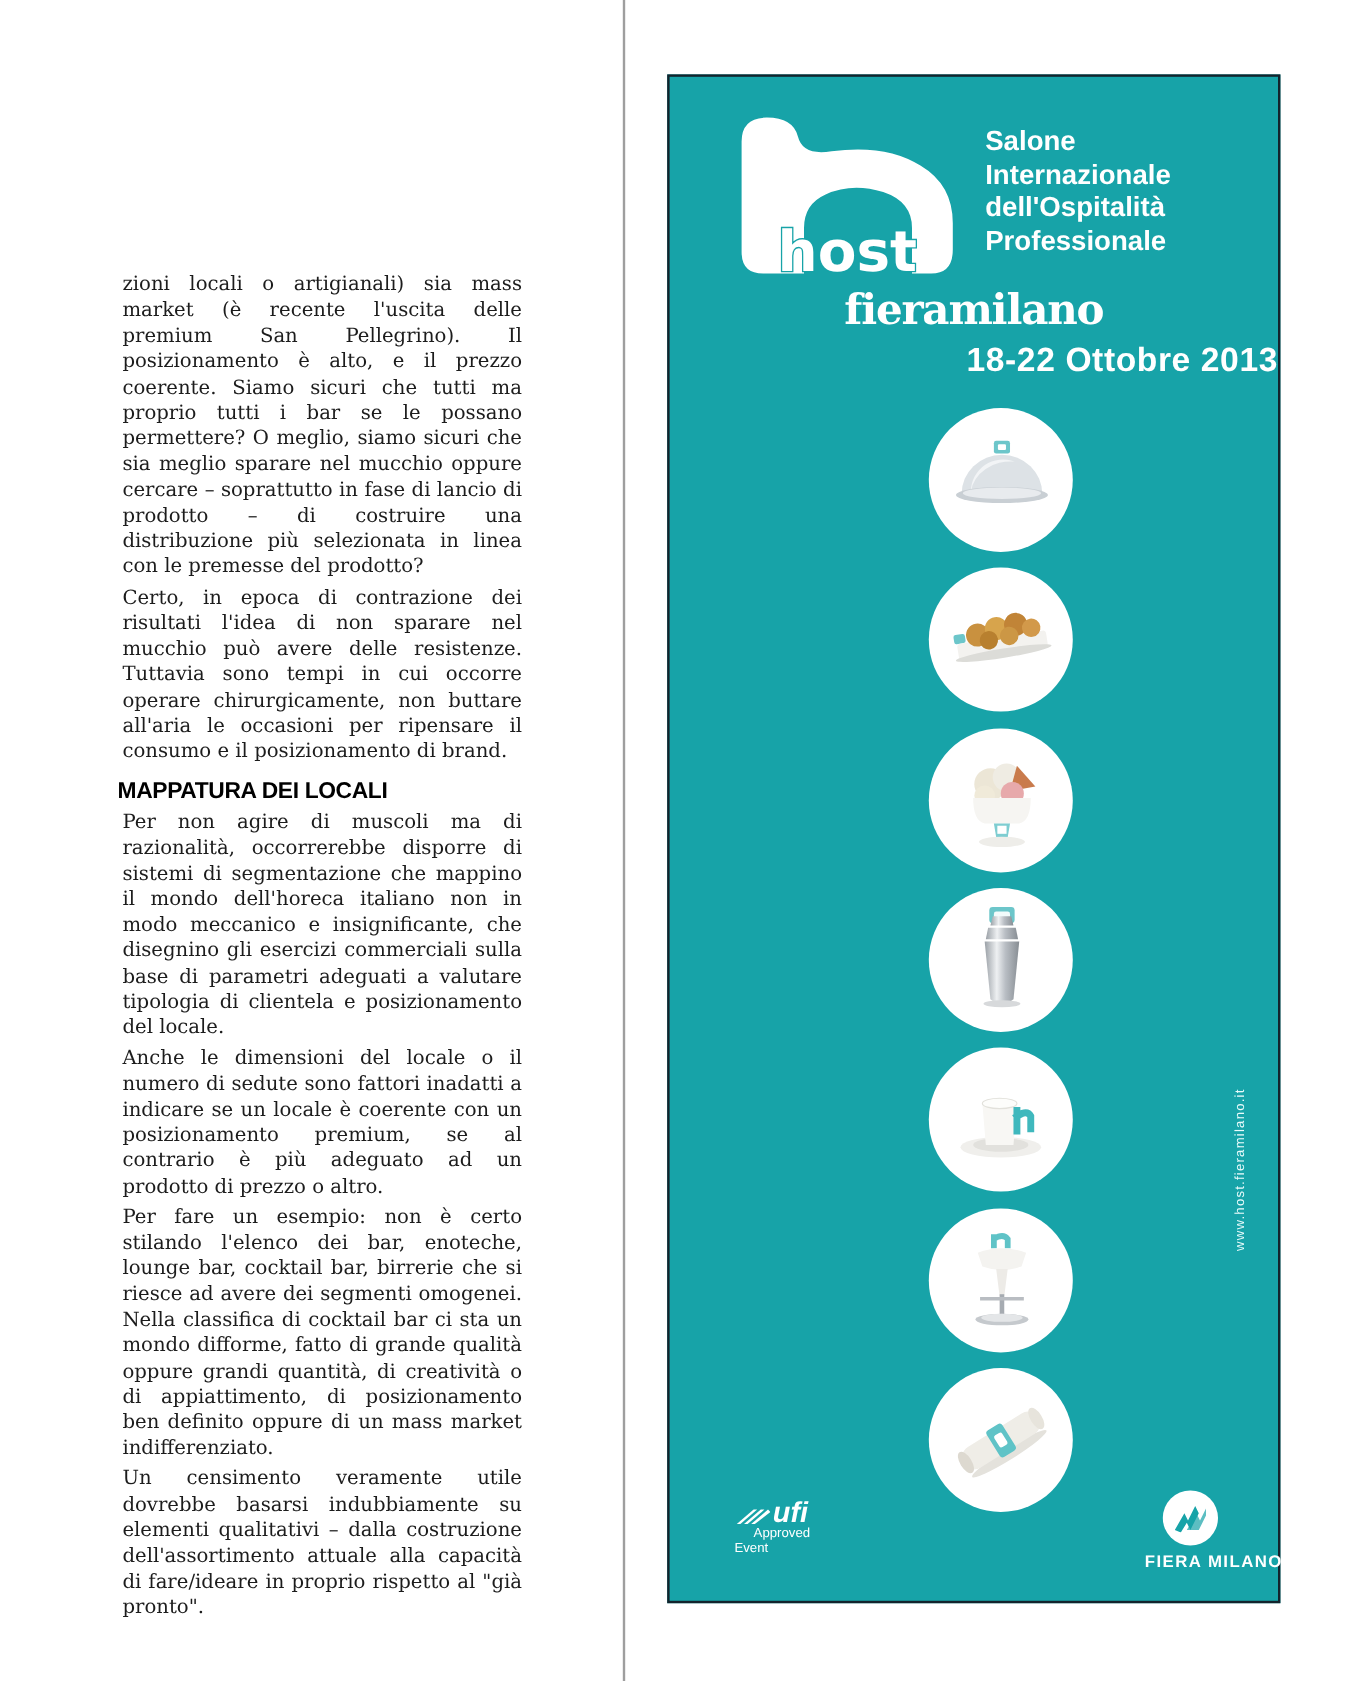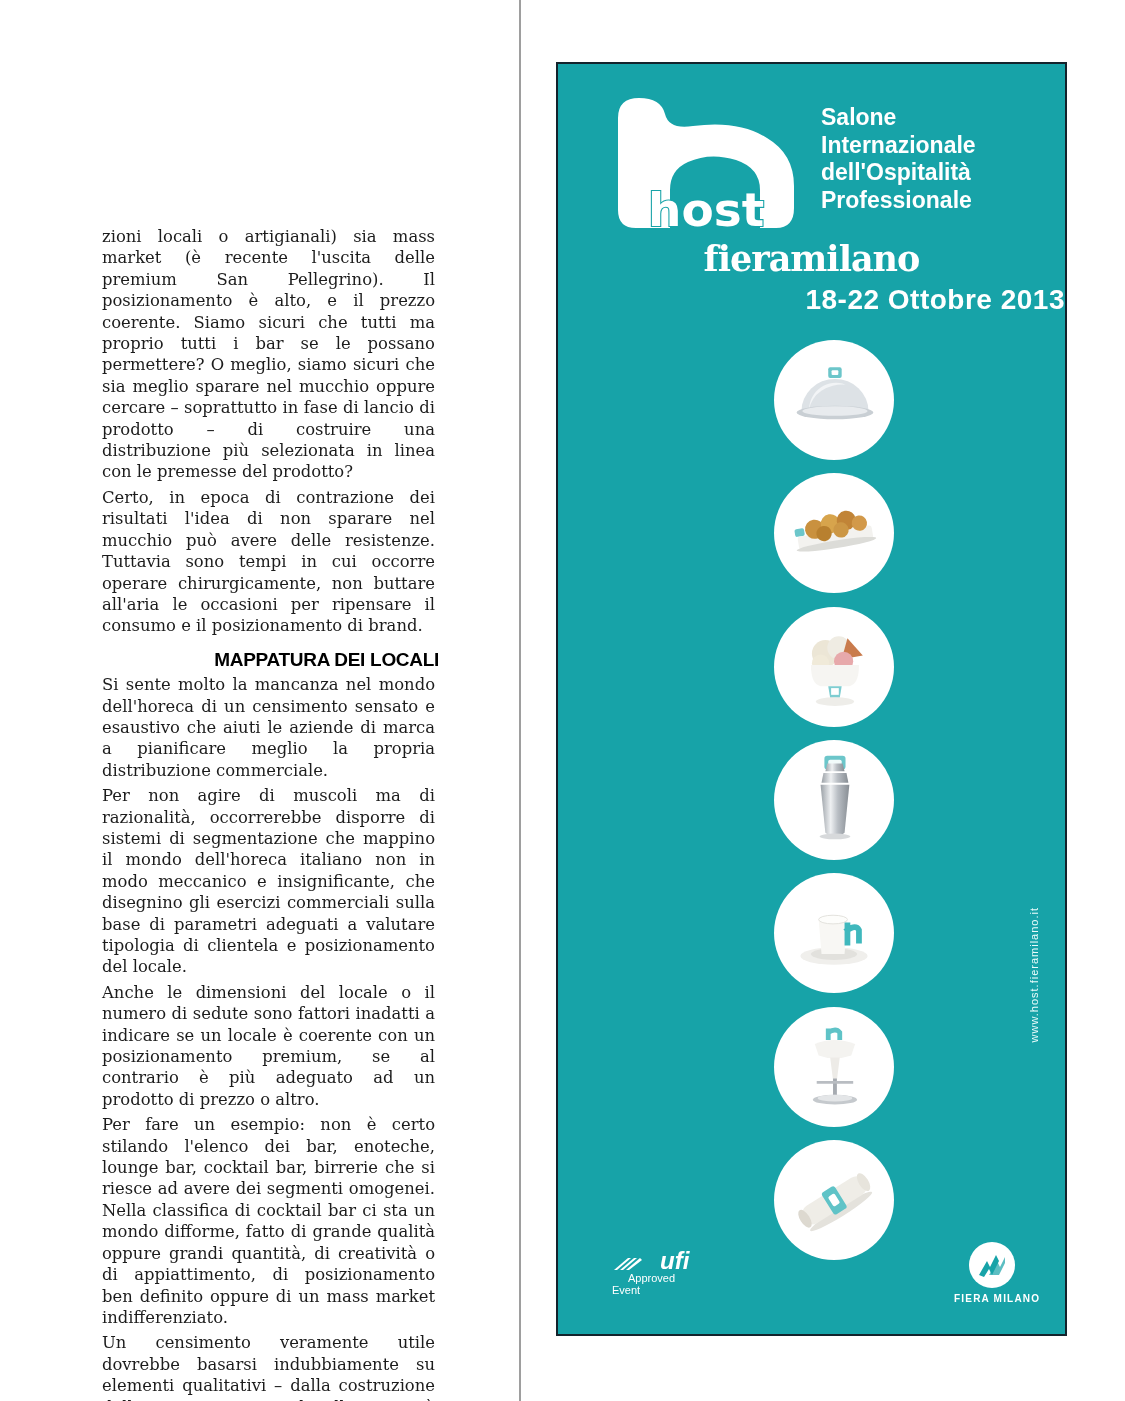--- a/index.html
+++ b/index.html
@@ -13,21 +13,21 @@
   }
   
   .article{
     position:absolute;left:98px;top:222px;width:341px;color:#1c1c1c;
     font-size:16.4px;line-height:21.4px;text-align:justify;
   }
   .article p{margin:4px;}
   .article h2{
     font-family:"Liberation Sans","DejaVu Sans",sans-serif;
     font-weight:bold;font-size:19px;letter-spacing:-0.3px;color:#000;
-    margin:12px 0 4px 0;text-align:right;
+    margin:12px 0 4px 0;text-align:left;
   }
   
   .ad{
     position:absolute;left:556px;top:62px;width:507px;height:1270px;
     background:#17a3a8;border:2px solid #13232c;
     font-family:"Liberation Sans","DejaVu Sans",sans-serif;color:#fff;
   }
   .host-logo{position:absolute;left:50px;top:26px;}
   .tagline{
     position:absolute;left:263px;top:40px;font-weight:bold;
@@ -45,41 +45,40 @@
   .circle{
     position:absolute;left:216px;width:120px;height:120px;border-radius:50%;
     background:#ffffff;display:flex;align-items:center;justify-content:center;
   }
   .website{
     position:absolute;right:38px;top:843px;white-space:nowrap;
     transform:rotate(-90deg);transform-origin:top right;
     font-size:11px;letter-spacing:1px;color:#eafcfc;
   }
   .ufi{position:absolute;left:54px;top:1186px;width:110px;font-size:11px;}
-  .ufi-row{display:flex;align-items:flex-start;gap:16px;}
+  .ufi-row{display:flex;align-items:flex-start;}
   .ufi-name{font-weight:bold;font-size:24px;line-height:22px;font-style:italic;margin-left:2px;}
   .ufi-sub{margin-left:16px;line-height:12px;}
   .ufi-sub2{line-height:12px;}
   .fm{position:absolute;left:396px;top:1178px;width:76px;text-align:center;}
   .fm-circle{
     width:46px;height:46px;border-radius:50%;background:#fff;margin:0 auto 5px auto;
     display:flex;align-items:center;justify-content:center;
   }
-  .fm-name{font-size:10px;font-weight:bold;letter-spacing:1.2px;white-space:nowrap;}
+  .fm-name{font-size:14px;font-weight:bold;letter-spacing:1.2px;white-space:nowrap;}
 </style>
 </head>
 <body>
 
 <div class="divider"></div>
 
 <div class="article">
   <p>zioni locali o artigianali) sia mass market (è recente l'uscita delle premium San Pellegrino). Il posizionamento è alto, e il prezzo coerente. Siamo sicuri che tutti ma proprio tutti i bar se le possano permettere? O meglio, siamo sicuri che sia meglio sparare nel mucchio oppure cercare – soprattutto in fase di lancio di prodotto – di costruire una distribuzione più selezionata in linea con le premesse del prodotto?</p>
   <p>Certo, in epoca di contrazione dei risultati l'idea di non sparare nel mucchio può avere delle resistenze. Tuttavia sono tempi in cui occorre operare chirurgicamente, non buttare all'aria le occasioni per ripensare il consumo e il posizionamento di brand.</p>
   <h2>MAPPATURA DEI LOCALI</h2>
-  <p>Si sente molto la mancanza nel mondo dell'horeca di un censimento sensato e esaustivo che aiuti le aziende di marca a pianificare meglio la propria distribuzione commerciale.</p>
   <p>Per non agire di muscoli ma di razionalità, occorrerebbe disporre di sistemi di segmentazione che mappino il mondo dell'horeca italiano non in modo meccanico e insignificante, che disegnino gli esercizi commerciali sulla base di parametri adeguati a valutare tipologia di clientela e posizionamento del locale.</p>
   <p>Anche le dimensioni del locale o il numero di sedute sono fattori inadatti a indicare se un locale è coerente con un posizionamento premium, se al contrario è più adeguato ad un prodotto di prezzo o altro.</p>
   <p>Per fare un esempio: non è certo stilando l'elenco dei bar, enoteche, lounge bar, cocktail bar, birrerie che si riesce ad avere dei segmenti omogenei. Nella classifica di cocktail bar ci sta un mondo difforme, fatto di grande qualità oppure grandi quantità, di creatività o di appiattimento, di posizionamento ben definito oppure di un mass market indifferenziato.</p>
   <p>Un censimento veramente utile dovrebbe basarsi indubbiamente su elementi qualitativi – dalla costruzione dell'assortimento attuale alla capacità di fare/ideare in proprio rispetto al "già pronto".</p>
 
 </div>
 
 <div class="ad">
 
   <div class="host-logo">

